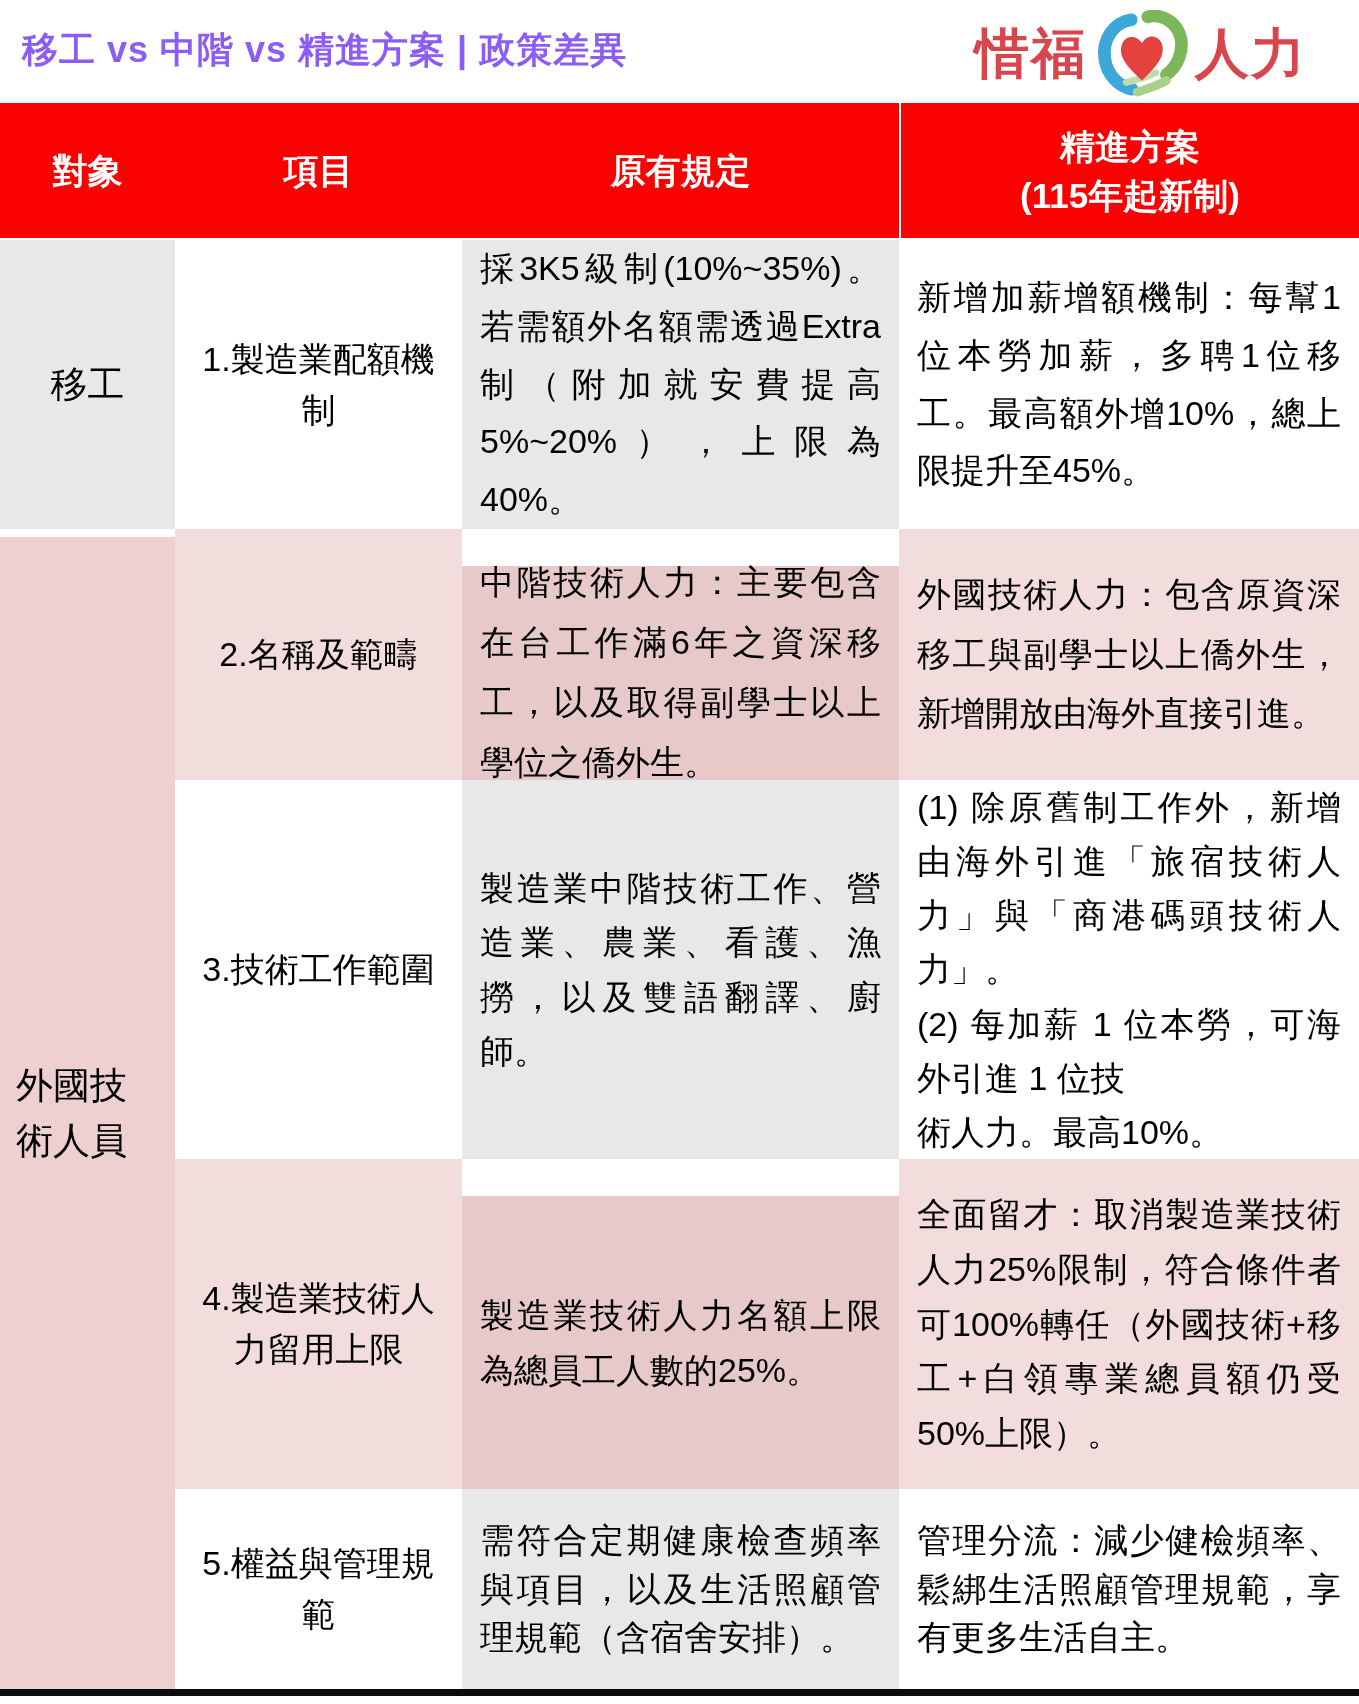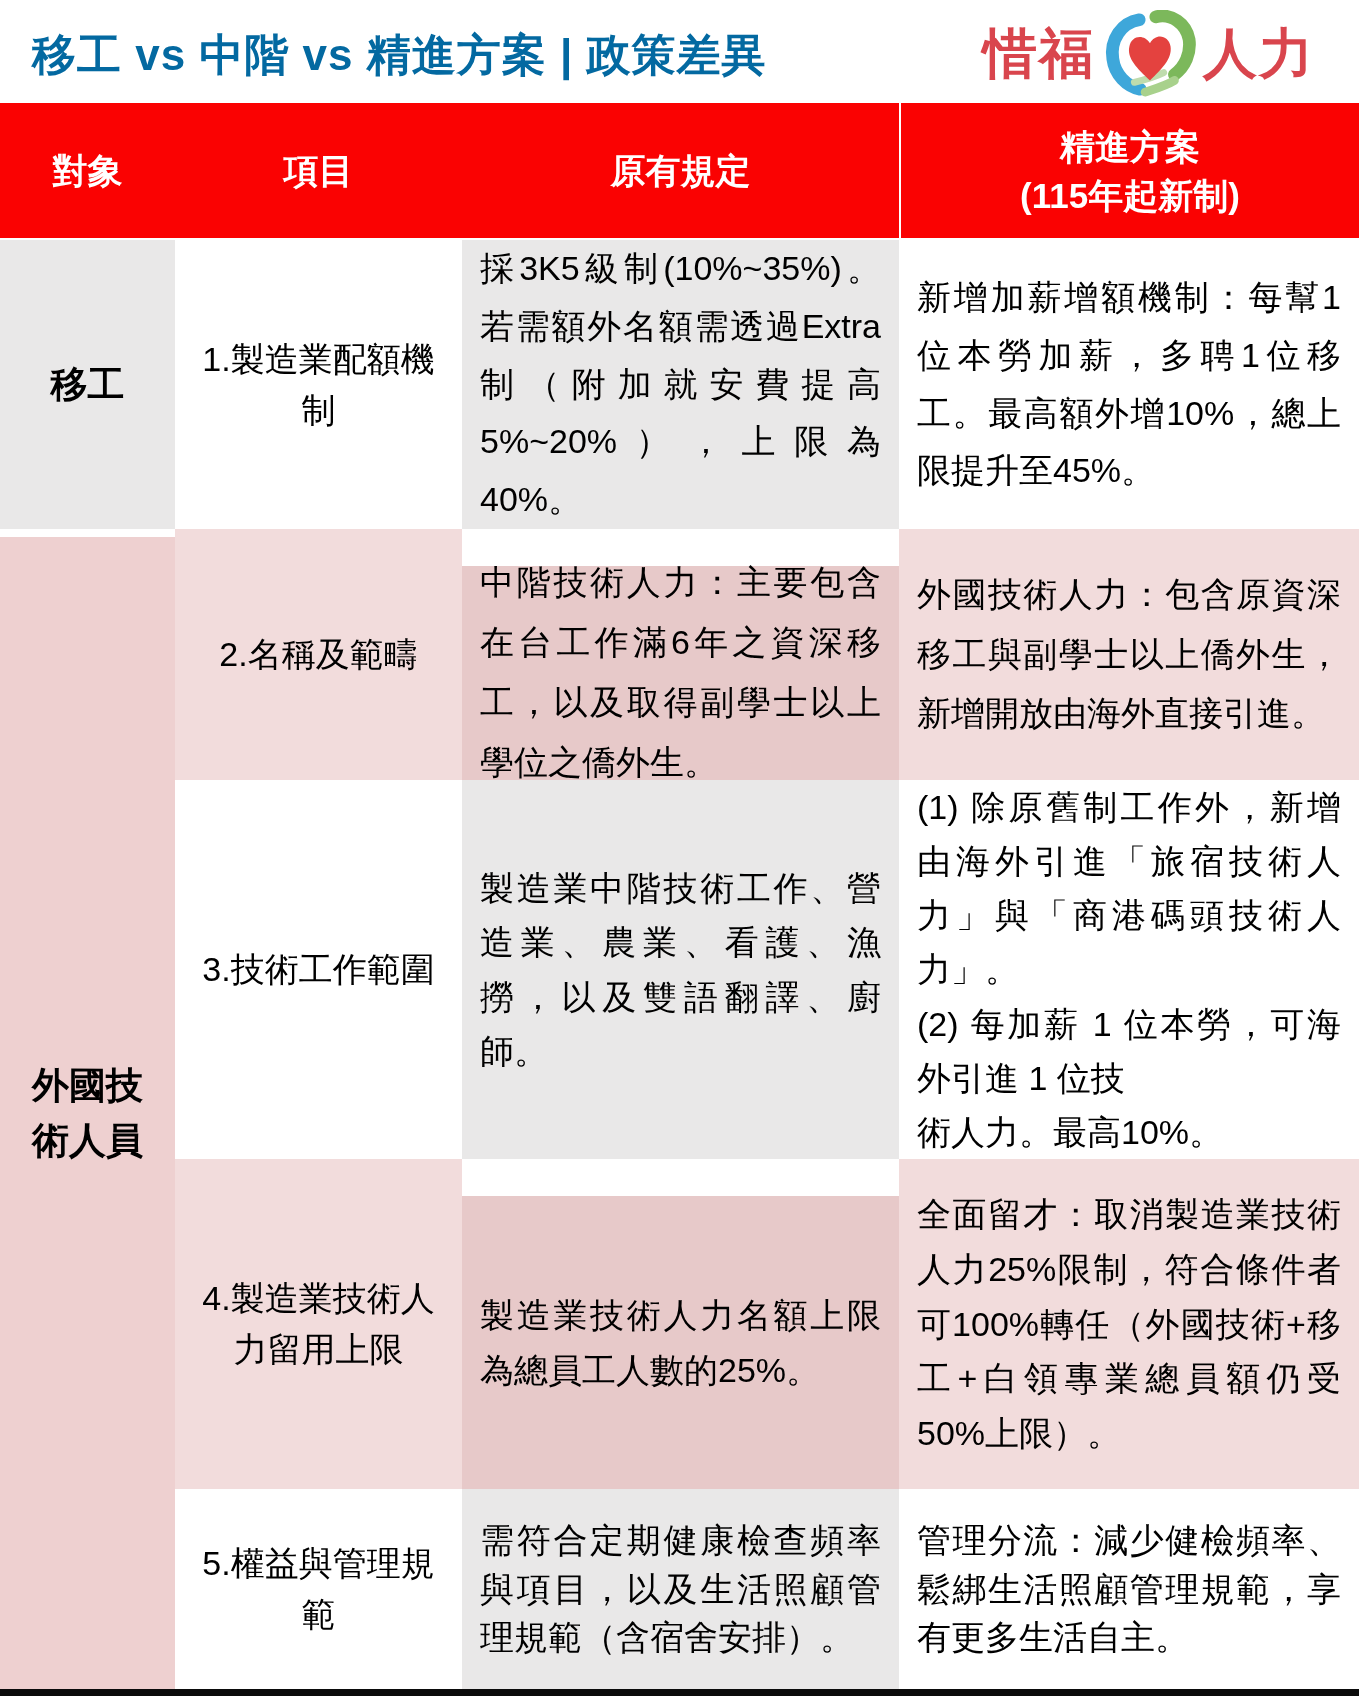--- a/index.html
+++ b/index.html
@@ -6,25 +6,25 @@
   .page{
     position:relative;
     width:1359px;height:1704px;
     background:#fff;
     font-family:"Liberation Sans","DejaVu Sans",sans-serif;
     overflow:hidden;
   }
   
   .title{
     position:absolute;left:22px;top:26px;
-    font-size:44px;font-weight:bold;color:#0369a1;
-    letter-spacing:1px;white-space:nowrap;margin-left:10px;
+    font-size:36px;font-weight:bold;color:#8b5cf6;
+    letter-spacing:1px;white-space:nowrap;
   }
   .logo{
-    position:absolute;right:44px;top:12px;height:84px;
+    position:absolute;right:52px;top:12px;height:84px;
     display:flex;align-items:center;gap:2px;
   }
   .logo-text{
     font-size:54px;font-weight:bold;color:#d9454d;
     letter-spacing:2px;white-space:nowrap;
   }
   .logo-icon{width:104px;height:88px;flex:0 0 auto;}
   
   .tbl{
     position:absolute;left:0;top:103px;width:1359px;
@@ -44,21 +44,21 @@
   }
   .hdr.sep{border-left:2px solid #fff;}
   .center{align-items:center;text-align:center;}
   .txt{padding:0 18px;font-size:34px;text-align:justify;text-justify:inter-ideograph;}
   .lh-r1{line-height:1.70;}
   .lh-r2{line-height:1.76;}
   .lh-r3{line-height:1.59;}
   .lh-r4{line-height:1.61;}
   .lh-r5{line-height:1.44;}
   .subject{
-    font-size:37px;font-weight:bold;text-align:center;line-height:1.5;
+    font-size:37px;font-weight:normal;text-align:left;line-height:1.5;
     padding:0 16px;
   }
   .item{font-size:34px;line-height:1.5;padding:0 14px;text-align:center;}
   .bg-gray{background:var(--gray);}
   .bg-white{background:#fff;}
   .bg-pink-subject{background:var(--pinkSubject);margin-top:8px;}
   .bg-pink-light{background:var(--pinkLight);justify-content:center;}
   .bg-pink-dark{background:var(--pinkDark);margin-top:37px;}
   .span4{grid-row:span 4;}
   .bottom-rule{

